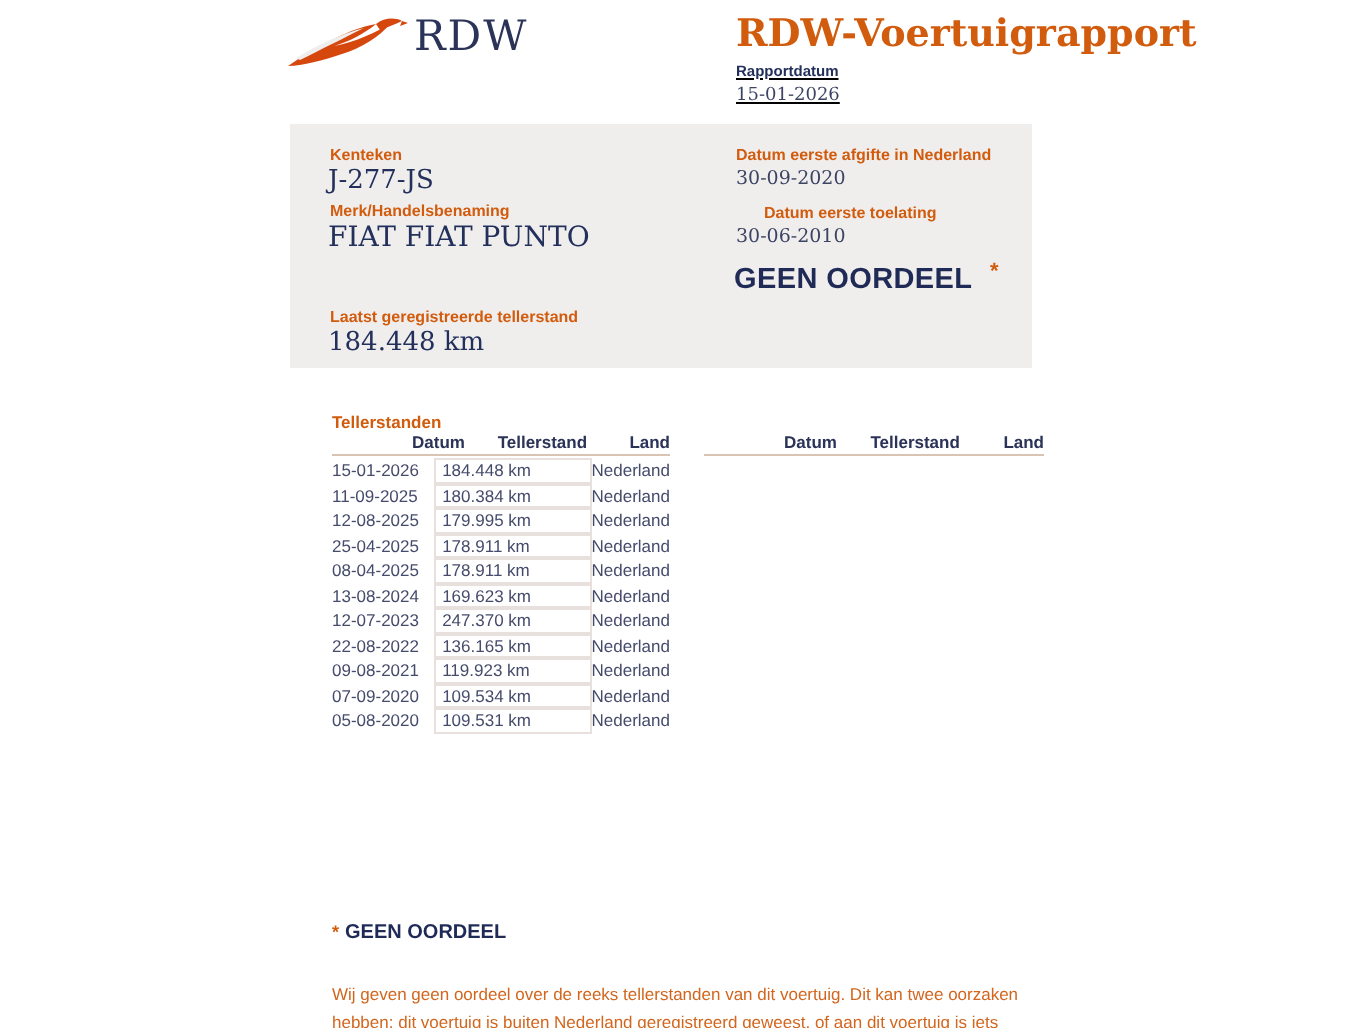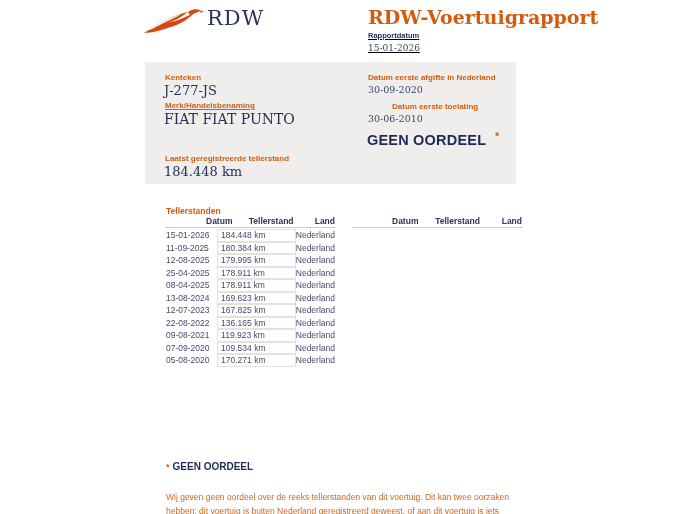--- a/index.html
+++ b/index.html
@@ -21,27 +21,27 @@
   .meta-b { left:422px; top:31px;margin-top:32px; }
 
   
   .panel { left:145px; top:62px; width:371px; height:122px; background:#f0eeed; }
   .fld-label { font-size:8px; font-weight:bold; color:#d25c0e; }
   .fld-value-lg { font-family:"DejaVu Serif", serif; font-size:13px; color:#23305c; }
   .fld-value-xl { font-family:"DejaVu Serif", serif; font-size:14px; color:#23305c; }
   .fld-value-sm { font-family:"DejaVu Serif", serif; font-size:9.5px; color:#3c4464; }
   .p-kenteken-l { left:20px; top:11px; }
   .p-kenteken-v { left:19px; top:21px; }
-  .p-merk-l { left:20px; top:39px;text-decoration:underline; }
+  .p-merk-l { left:20px; top:39px; }
   .p-merk-v { left:19px; top:49px; }
   .p-teller-l { left:20px; top:92px; }
   .p-teller-v { left:19px; top:102px; }
   .p-afgifte-l { left:223px; top:11px; }
   .p-afgifte-v { left:223px; top:22px; }
-  .p-toelating-l { left:231px; top:40px;padding-left:16px; }
+  .p-toelating-l { left:221px; top:40px;padding-left:16px; }
   .p-toelating-v { left:223px; top:51px; }
   .p-oordeel { left:222px; top:70px; font-size:14.5px; font-weight:bold; color:#1f2b56; letter-spacing:0.2px; }
   .p-star { left:350px; top:68px; font-size:11px; font-weight:bold; color:#d25c0e; }
 
   
   .tbl-title { left:166px; top:206px; font-size:8.5px; font-weight:bold; color:#d25c0e; }
   .thead { display:flex; font-size:8.5px; font-weight:bold; color:#2b3358;padding-left:40px; }
   .thead-1 { left:166px; top:216px; width:169px; }
   .thead-2 { left:352px; top:216px; width:170px; }
   .h-datum { width:52px; }
@@ -148,41 +148,41 @@
         <div class="c-teller">178.911 km</div>
         <div class="c-land">Nederland</div>
       </div>
       <div class="trow">
         <div class="c-datum">13-08-2024</div>
         <div class="c-teller">169.623 km</div>
         <div class="c-land">Nederland</div>
       </div>
       <div class="trow">
         <div class="c-datum">12-07-2023</div>
-        <div class="c-teller">167.825 km</div>
+        <div class="c-teller">247.370 km</div>
         <div class="c-land">Nederland</div>
       </div>
       <div class="trow">
         <div class="c-datum">22-08-2022</div>
         <div class="c-teller">136.165 km</div>
         <div class="c-land">Nederland</div>
       </div>
       <div class="trow">
         <div class="c-datum">09-08-2021</div>
         <div class="c-teller">119.923 km</div>
         <div class="c-land">Nederland</div>
       </div>
       <div class="trow">
         <div class="c-datum">07-09-2020</div>
         <div class="c-teller">109.534 km</div>
         <div class="c-land">Nederland</div>
       </div>
       <div class="trow">
         <div class="c-datum">05-08-2020</div>
-        <div class="c-teller">170.271 km</div>
+        <div class="c-teller">109.531 km</div>
         <div class="c-land">Nederland</div>
       </div>
     </div>
 
   <div class="abs fn-title">
     <span class="star">*</span><span>GEEN OORDEEL</span>
   </div>
   <div class="abs fn-text">Wij geven geen oordeel over de reeks tellerstanden van dit voertuig. Dit kan twee oorzaken hebben: dit voertuig is buiten Nederland geregistreerd geweest, of aan dit voertuig is iets veranderd waardoor het een ander kenteken heeft gekregen.</div>
 
 </div>

